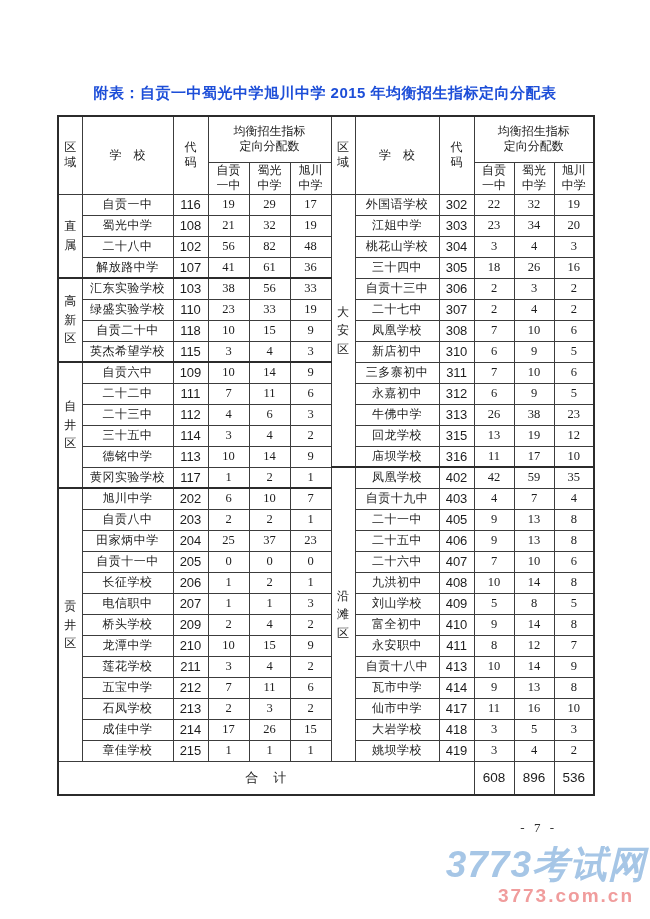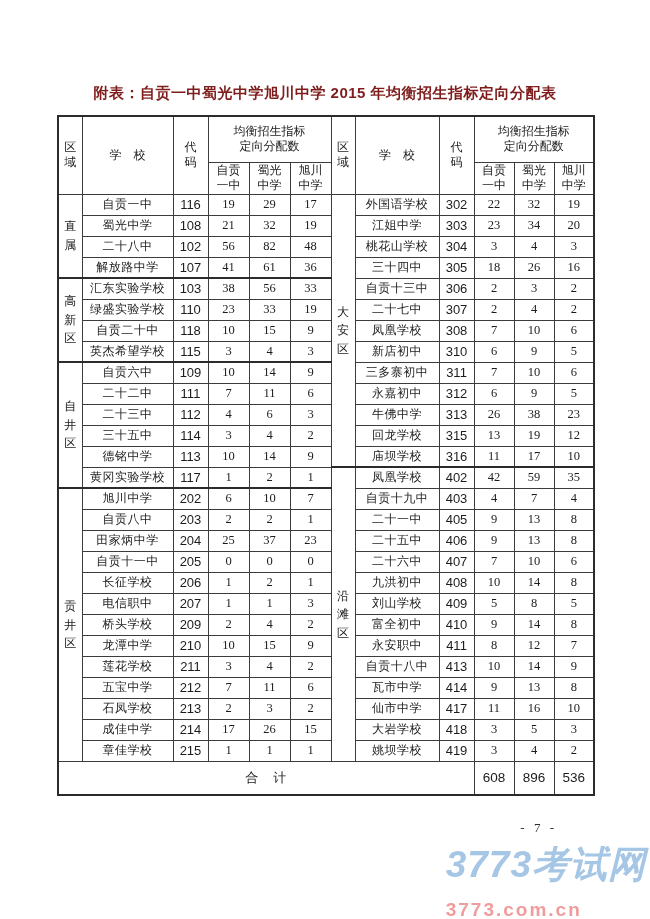--- a/index.html
+++ b/index.html
@@ -14,21 +14,21 @@
   .page { position: absolute; inset: 0; background: #fff; }
 
   .title {
     position: absolute;
     top: 84px; left: 0; width: 100%;
     text-align: center;
     font-family: "Liberation Sans", sans-serif;
     font-weight: bold;
     font-size: 15px;
     letter-spacing: 0.5px;
-    color: #7f1d1d;
+    color: #1d4ed8;
   }
 
   table.quota-table {
     position: absolute;
     top: 115px; left: 57px;
     width: 536px;
     border-collapse: collapse;
     table-layout: fixed;
     border: 2px solid #2b2b2b;
   }
@@ -74,37 +74,37 @@
     top: 820px; right: 93px;
     font-size: 13px;
     letter-spacing: 3px;
     color: #2e2e2e;
     font-family: "Liberation Serif", serif;
   }
 
   .watermark {
     position: absolute;
     right: 4px; top: 846px;
-    text-align: left;
+    text-align: right;
     line-height: 1;
     user-select: none;
   }
   .wm-name {
     font-family: "Liberation Sans", sans-serif;
     font-weight: bold;
     font-style: italic;
     font-size: 37px;
     letter-spacing: 1px;
   }
   .wm-url {
     font-family: "Liberation Sans", sans-serif;
     font-weight: bold;
     font-size: 19px;
     letter-spacing: 2px;
-    margin-top: 17px;
+    margin-top: 3px;
     padding-right: 12px;
   }
 </style>
 </head>
 <body>
 
 <div class="page">
 
   <div class="title">附表：自贡一中蜀光中学旭川中学 2015 年均衡招生指标定向分配表</div>
 

